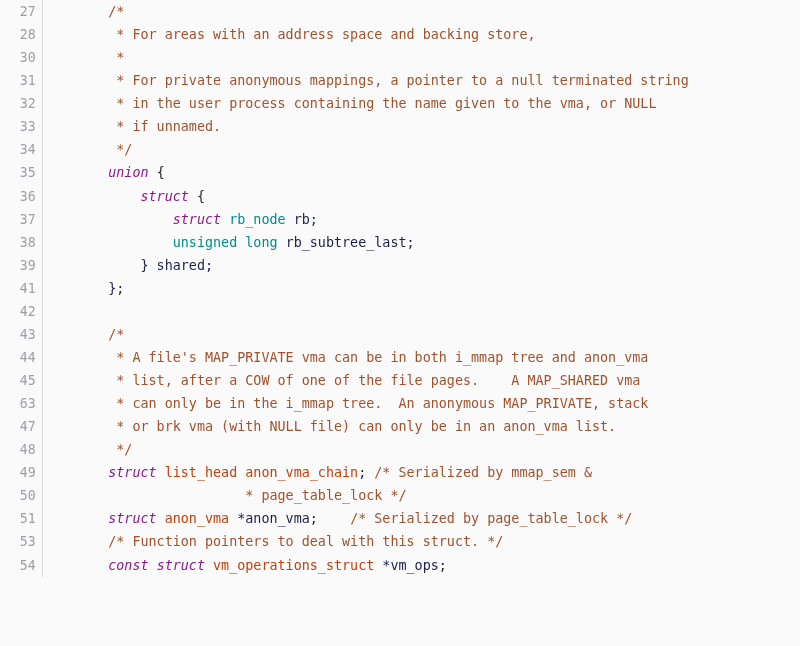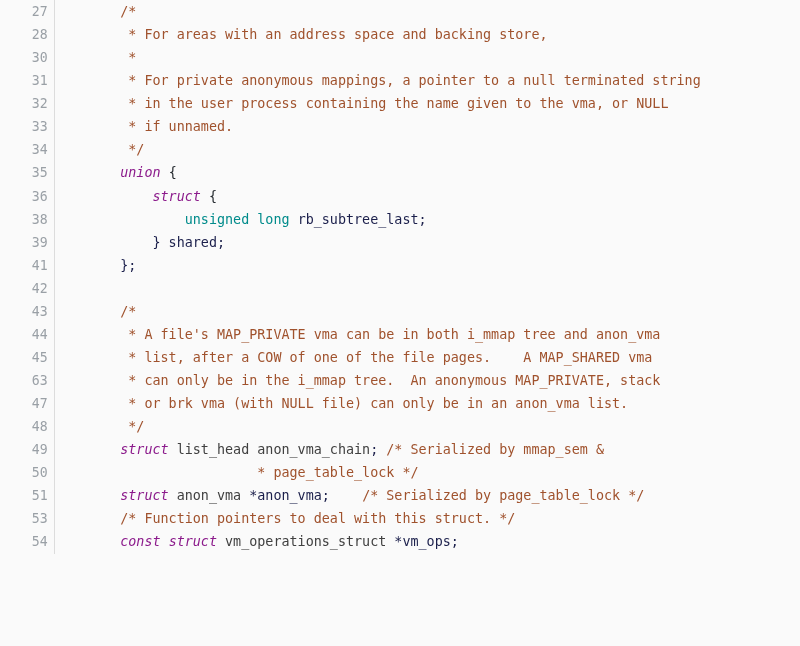--- a/index.html
+++ b/index.html
@@ -33,21 +33,21 @@
     height: 23.07px;
   }
 
   .gutter-cell {
     width: 36px;
     min-width: 36px;
     max-width: 36px;
     background: #fafafa;
     border-right: 1px solid #dcdcdc;
     text-align: right;
-    padding: 0 6px 0 12px;
+    padding: 0 6px 0 0;
     vertical-align: middle;
     font-family: "DejaVu Sans Mono", "Liberation Mono", monospace;
     font-size: 13.2px;
     line-height: 23.07px;
     color: #9aa0a6;
     user-select: none;
     -webkit-user-select: none;
     letter-spacing: 0.2px;
     margin-left: 36px;
   }
@@ -60,21 +60,21 @@
     line-height: 23.07px;
     color: #24292e;
     white-space: pre;
     overflow: hidden;
   }
 
   
   .tok-comment  { color: #a0522d; }
   .tok-keyword  { color: #8b1a8b; font-style: italic; }
   .tok-type     { color: #008b8b; }
-  .tok-ident    { color: #404040; }
+  .tok-ident    { color: #c2410c; }
   .tok-plain    { color: #1b1f4b; }
   .tok-punct    { color: #24292e; }
 </style>
 </head>
 <body>
 
 <div id="code-viewer">
   <table class="code-table">
     <tbody id="code-body">
         <tr class="code-row">
@@ -105,20 +105,24 @@
           <td class="gutter-cell">34</td>
           <td class="code-cell"><span class="tok-comment">     */</span></td>
         </tr>
         <tr class="code-row">
           <td class="gutter-cell">35</td>
           <td class="code-cell"><span class="tok-plain">    </span><span class="tok-keyword">union</span><span class="tok-plain"> </span><span class="tok-punct">{</span></td>
         </tr>
         <tr class="code-row">
           <td class="gutter-cell">36</td>
           <td class="code-cell"><span class="tok-plain">        </span><span class="tok-keyword">struct</span><span class="tok-plain"> </span><span class="tok-punct">{</span></td>
+        </tr>
+        <tr class="code-row">
+          <td class="gutter-cell">37</td>
+          <td class="code-cell"><span class="tok-plain">            </span><span class="tok-keyword">struct</span><span class="tok-plain"> </span><span class="tok-type">rb_node</span><span class="tok-plain"> </span><span class="tok-plain">rb;</span></td>
         </tr>
         <tr class="code-row">
           <td class="gutter-cell">38</td>
           <td class="code-cell"><span class="tok-plain">            </span><span class="tok-type">unsigned long</span><span class="tok-plain"> </span><span class="tok-plain">rb_subtree_last;</span></td>
         </tr>
         <tr class="code-row">
           <td class="gutter-cell">39</td>
           <td class="code-cell"><span class="tok-plain">        } shared;</span></td>
         </tr>
         <tr class="code-row">

